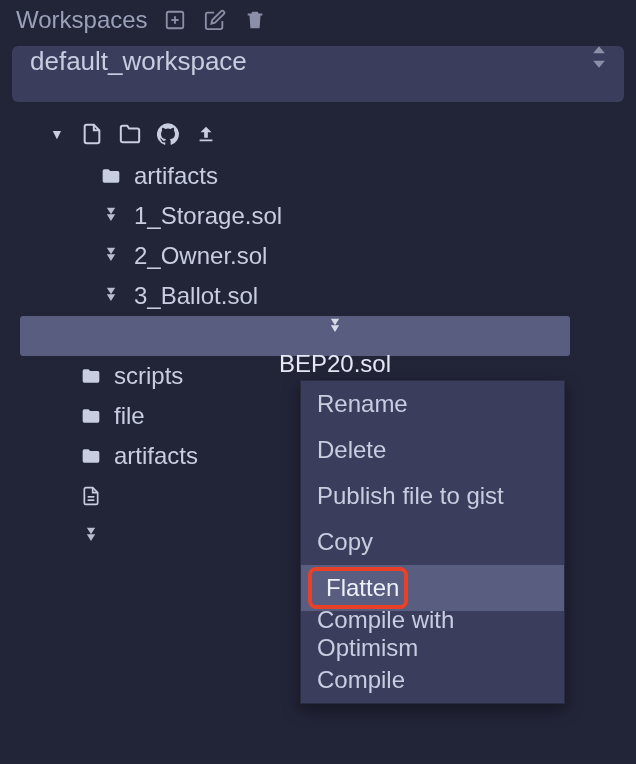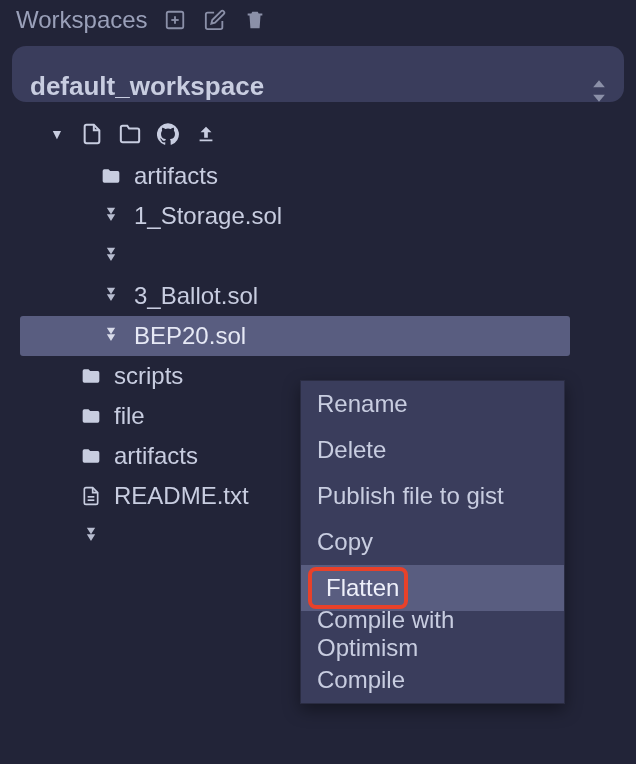--- a/index.html
+++ b/index.html
@@ -25,28 +25,27 @@
     .ws-actions .icon-btn {
       width: 26px; height: 26px;
       display: flex; align-items: center; justify-content: center;
       color: #8b90a8; cursor: pointer;
     }
     .ws-actions .icon-btn svg { width: 22px; height: 22px; }
 
     
     .ws-select {
       background: #3a3d5c;
-      border-radius: 14px;
+      border-radius: 6px;
       height: 56px;
       display: flex;
-      align-items: flex-end;
+      align-items: flex-start;
       justify-content: space-between;
       padding: 0 18px;
       margin: 0 2px 14px 2px;
-      font-weight: bold;
     }
     .ws-select-label { font-size: 26px; color: #c8cde0; }
     .ws-select-arrows { color: #8b90a8; display:flex; flex-direction:column; gap:2px; }
     .ws-select-arrows svg { width: 14px; height: 10px; }
 
     
     .tree-toolbar {
       display: flex;
       align-items: center;
       gap: 14px;
@@ -67,20 +66,21 @@
       padding-left: 60px;
     }
     .tree-row.depth1 { padding-left: 60px; }
     .tree-row.depth2 { padding-left: 80px; }
     .tree-row .node-icon { width: 22px; height: 22px; flex: none; display:flex; align-items:center; justify-content:center; }
     .tree-row .node-icon svg { width: 20px; height: 20px; }
     .tree-row.selected {
       background: #595d80; color: #e6e9f5;
       border-radius: 3px;
       margin-right: 56px;
+      flex-direction: column;
     }
 
     
     .ctx {
       position: absolute;
       left: 300px; top: 380px;
       width: 265px;
       background: #3a3d5c;
       border: 1px solid #2a2c42;
       box-shadow: 0 6px 16px rgba(0,0,0,0.4);
@@ -185,20 +185,21 @@
           </svg>
         </span>
       <span>1_Storage.sol</span>
     </div>
     <div class="tree-row depth2">
       <span class="node-icon">
           <svg viewBox="0 0 24 24" fill="currentColor">
             <path d="M7 2l5 8-5 0 5 8 5-8-5 0 5-8z" opacity="0.9"></path>
           </svg>
         </span>
+      <span>2_Owner.sol</span>
     </div>
     <div class="tree-row depth2">
       <span class="node-icon">
           <svg viewBox="0 0 24 24" fill="currentColor">
             <path d="M7 2l5 8-5 0 5 8 5-8-5 0 5-8z" opacity="0.9"></path>
           </svg>
         </span>
       <span>3_Ballot.sol</span>
     </div>
     <div class="tree-row depth2 selected">
@@ -235,21 +236,20 @@
     </div>
     <div class="tree-row depth1">
       <span class="node-icon">
           <svg viewBox="0 0 24 24" fill="none" stroke="currentColor" stroke-width="2">
             <path d="M14 2H6a2 2 0 0 0-2 2v16a2 2 0 0 0 2 2h12a2 2 0 0 0 2-2V8z"></path>
             <polyline points="14 2 14 8 20 8"></polyline>
             <line x1="8" y1="13" x2="16" y2="13"></line>
             <line x1="8" y1="17" x2="16" y2="17"></line>
           </svg>
         </span>
-      <span>README.txt</span>
     </div>
     <div class="tree-row depth1">
       <span class="node-icon">
           <svg viewBox="0 0 24 24" fill="currentColor">
             <path d="M7 2l5 8-5 0 5 8 5-8-5 0 5-8z" opacity="0.9"></path>
           </svg>
         </span>
     </div>
   </div>
 </div>

